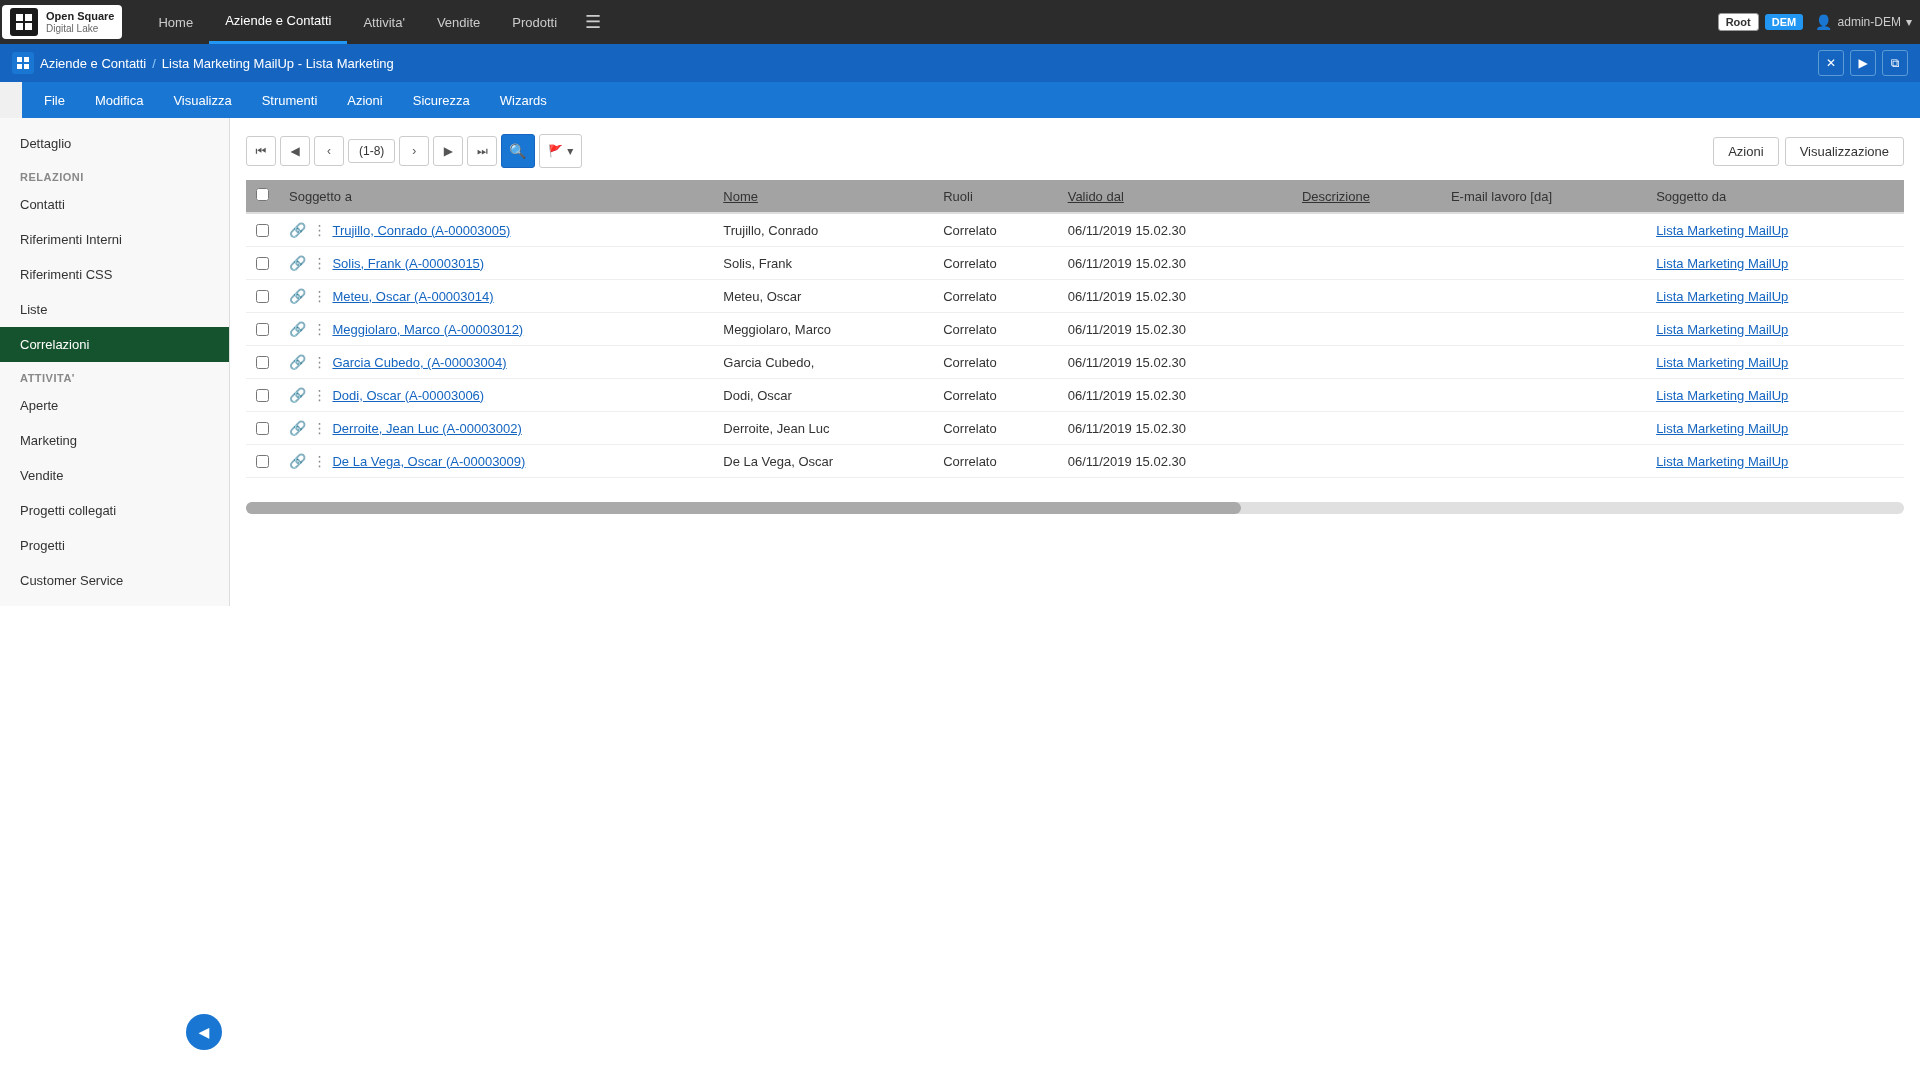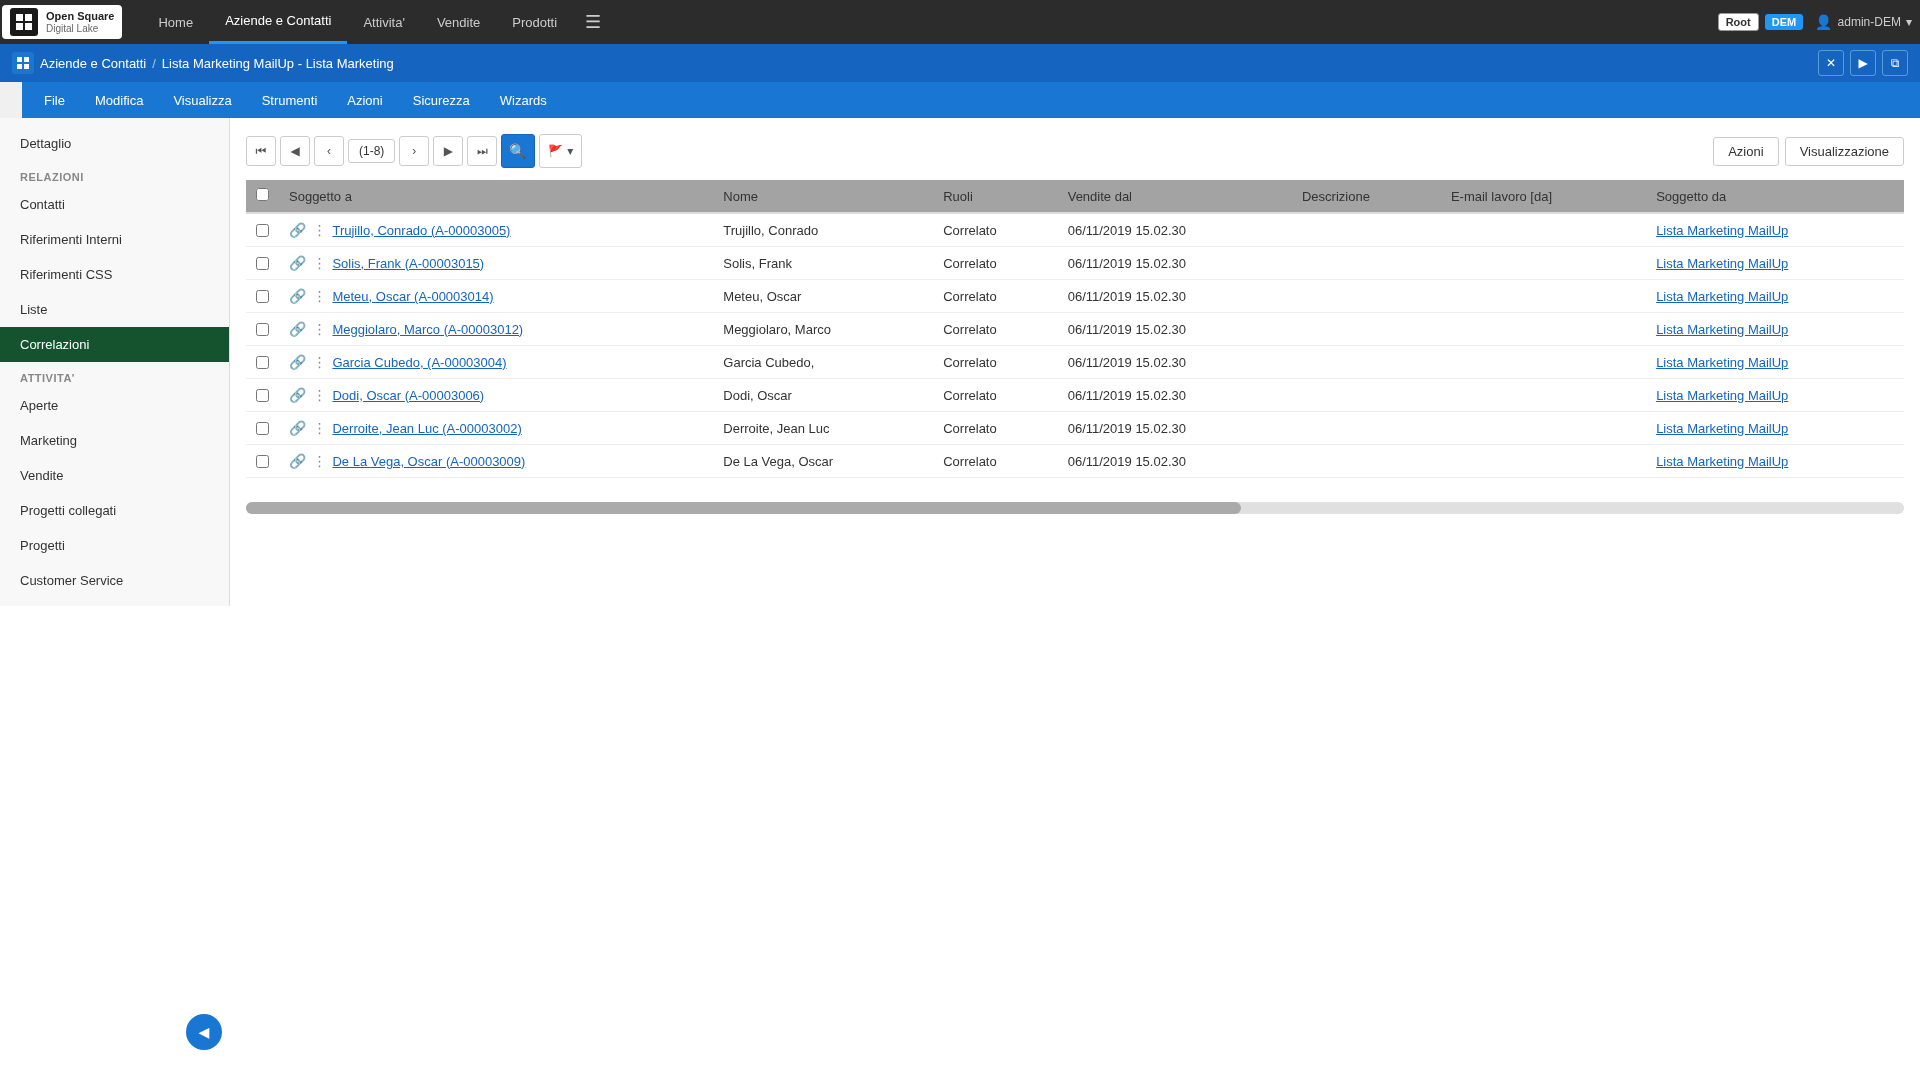--- a/index.html
+++ b/index.html
@@ -274,20 +274,21 @@
     .data-table th {
       background: #a3a3a3;
       border-bottom: 2px solid #ddd;
       padding: 8px 10px;
       text-align: left;
       font-weight: normal;
       color: #333;
       white-space: nowrap;
     }
     .data-table th.sortable {
+      text-decoration: underline;
       cursor: pointer;
     }
     .data-table td {
       padding: 8px 10px;
       border-bottom: 1px solid #eee;
       vertical-align: middle;
       white-space: nowrap;
     }
     .link-cell {
       color: #1565c0;
@@ -442,21 +443,21 @@
 
     <table class="data-table">
       <thead>
         <tr>
           <th class="checkbox-col">
             <input type="checkbox" style="">
           </th>
           <th>Soggetto a</th>
           <th class="sortable">Nome</th>
           <th>Ruoli</th>
-          <th class="sortable">Vendite dal</th>
+          <th class="sortable">Valido dal</th>
           <th class="sortable">Descrizione</th>
           <th>E-mail lavoro [da]</th>
           <th>Soggetto da</th>
         </tr>
       </thead>
       <tbody id="table-body">
       <tr>
       <td>
         <div class="row-actions">
           <input type="checkbox" style="">

